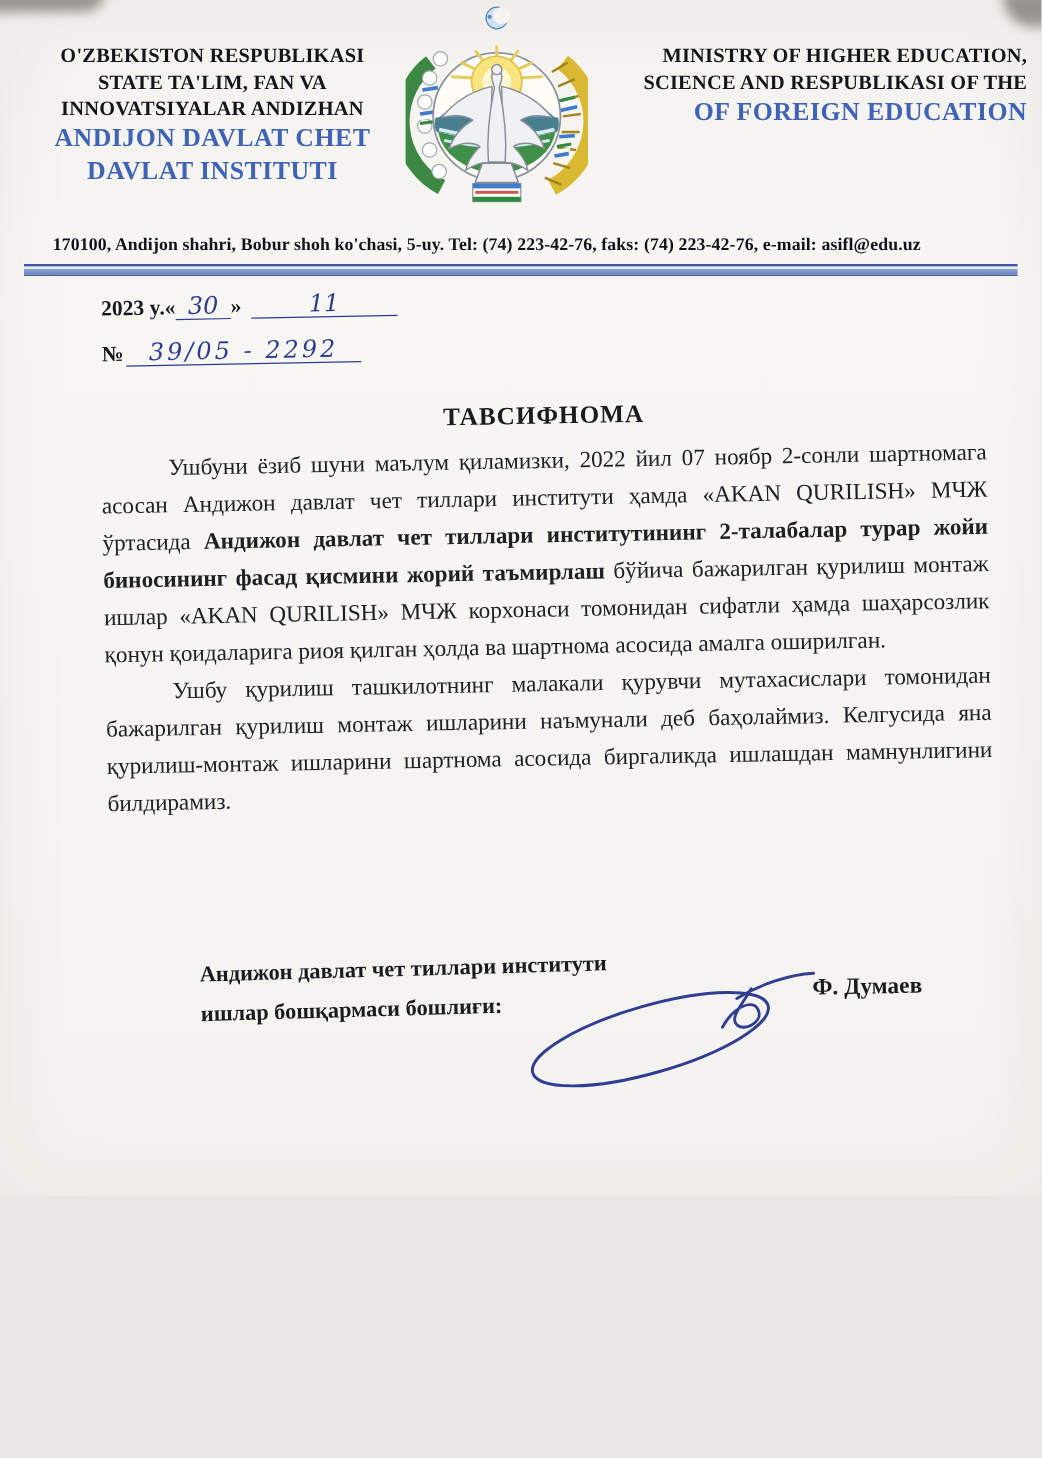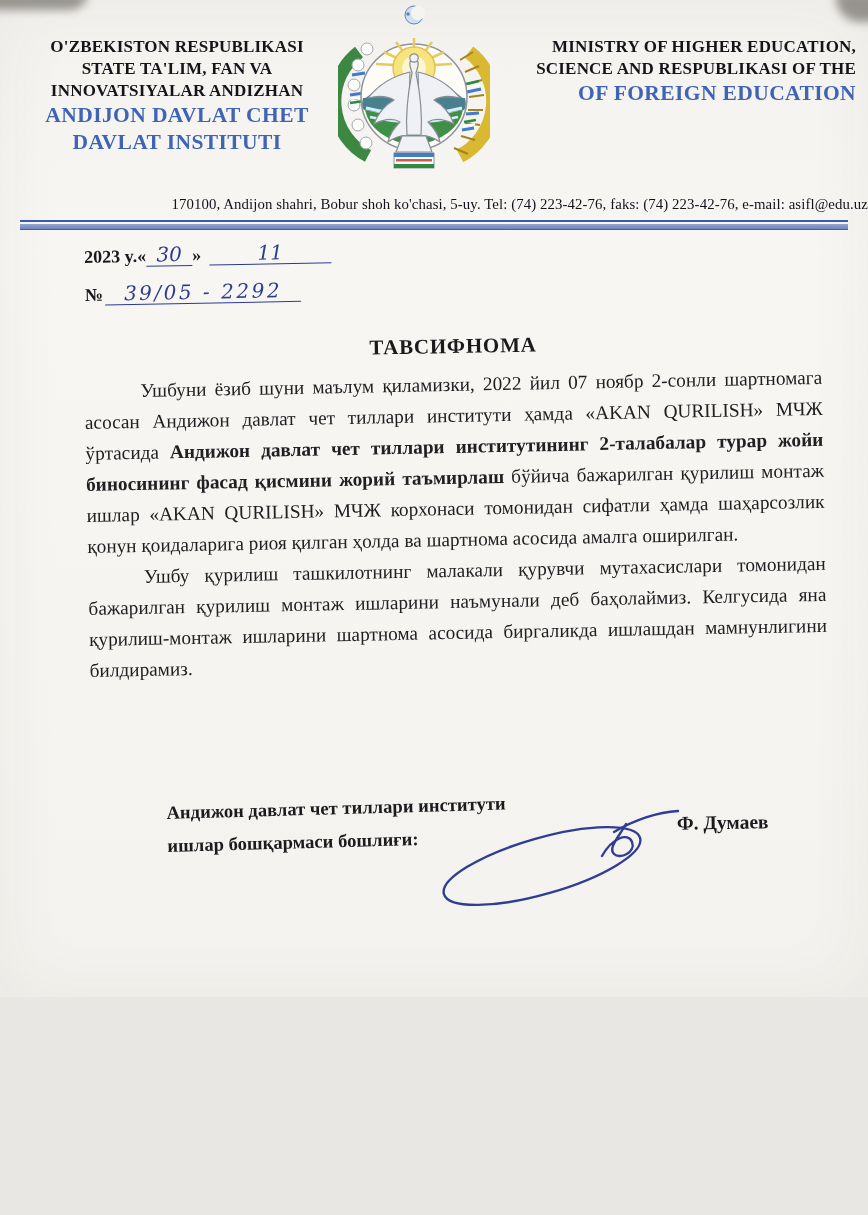--- a/index.html
+++ b/index.html
@@ -17,21 +17,21 @@
   .smudge.tl{left:-12px;top:-8px;width:100px;height:18px;border-radius:0 0 20px 4px;}
   .smudge.tr{right:-10px;top:-8px;width:42px;height:30px;border-radius:0 0 6px 24px;}
 
   
   .hdr-left{position:absolute;left:16px;top:36px;width:322px;text-align:center;}
   .hdr-right{position:absolute;left:504px;top:36px;width:352px;text-align:right;}
   .ministry{font-weight:bold;font-size:17px;line-height:22px;color:#141419;letter-spacing:.2px;}
   .institute{font-weight:bold;font-size:21.5px;line-height:27px;color:#3f63b5;letter-spacing:.4px;}
   .emblem{position:absolute;left:338px;top:2px;}
 
-  .contact{position:absolute;left:0;right:0;top:196px;text-align:right;font-weight:normal;font-size:14.8px;color:#12121c;letter-spacing:.1px;}
+  .contact{position:absolute;left:0;right:0;top:196px;text-align:left;font-weight:bold;font-size:14.8px;color:#12121c;letter-spacing:.1px;padding-left:44px;}
   .rule{position:absolute;left:20px;right:20px;top:220px;}
   .rule-thin{height:2px;background:#3b59a9;}
   .rule-thick{height:5px;margin-top:2px;background:linear-gradient(180deg,#93a6d0,#6d84bb);border-bottom:1px solid #44609f;}
 
   
   .ref{position:absolute;left:84px;top:246px;transform:rotate(-1.1deg);transform-origin:left top;font-weight:bold;font-size:18px;color:#17171c;}
   .ref-line{height:38px;}
   .hand{font-family:"DejaVu Serif",serif;font-style:italic;font-weight:normal;color:#2c3b8f;font-size:20px;}
   .u{display:inline-block;border-bottom:1.7px solid #2c3b8f;text-align:center;line-height:1.05;vertical-align:baseline;}
   .u-day{width:46px;}

